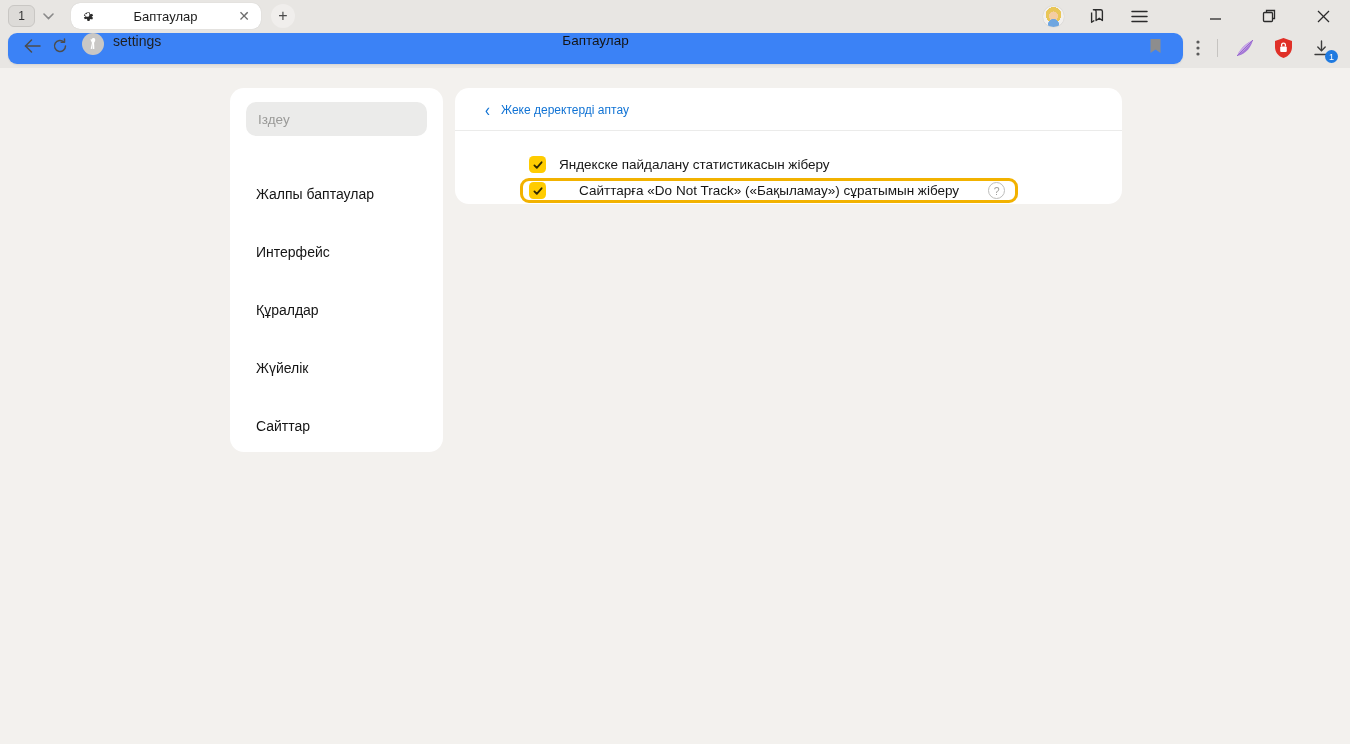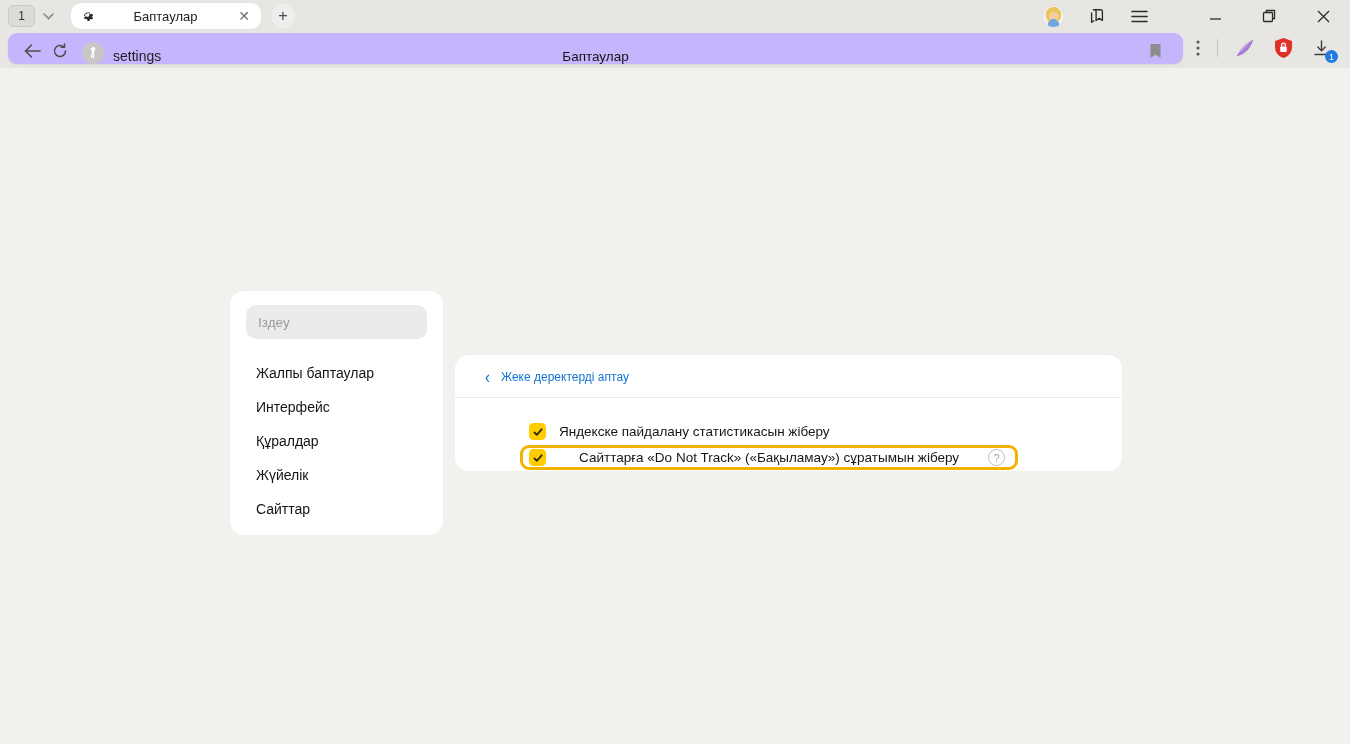--- a/index.html
+++ b/index.html
@@ -53,22 +53,22 @@
     align-items:center; justify-content:center; }
   .winctl { display:flex; align-items:center; gap:36px; margin-left:34px; }
   .winctl .strip-ico { color:#2b2b2b; }
 
   
   .toolbar {
     height:36px; background:#e8e6e3; display:flex; align-items:center;
     padding:0 10px 4px 8px; flex-shrink:0;
   }
   .addressbar {
-    position:relative; flex:1; height:31px; background:#c4b5fd;
-    border-radius:9px; display:flex; align-items:flex-end; padding:0 14px 0 10px;
+    position:relative; flex:1; height:31px; background:#3b82f6;
+    border-radius:9px; display:flex; align-items:flex-start; padding:0 14px 0 10px;
     box-shadow:0 1px 2px rgba(0,0,0,.08);
   }
   .nav-btn { width:28px; height:26px; display:flex; align-items:center;
     justify-content:center; color:#4c4c4c; border-radius:6px; }
   .site-badge {
     width:22px; height:22px; border-radius:50%; background:#c9c7c5;
     display:flex; align-items:center; justify-content:center; margin-left:8px;
   }
   .site-badge svg { width:13px; height:13px; }
   .url-text { margin-left:9px; font-size:14px; color:#1f1f1f; }
@@ -97,34 +97,34 @@
   .settings-nav { display:flex; justify-content:center; align-items:center;
     gap:8px; margin-top:22px; height:26px; flex-shrink:0; }
   .nav-pill {
     font-size:13px; color:#1d1d1d; padding:4px 13px; border-radius:999px;
     border:2px solid transparent; white-space:nowrap; cursor:pointer;
   }
   .nav-pill.focused { border-color:#74a5da; background:#fbfaf9; }
   .nav-pill.active { background:#e2e0dd; }
 
   .cards { flex:1; display:flex; gap:12px; margin:20px 0 6px 230px;
-    align-items:center; }
+    align-items:flex-start; }
   .card { background:#ffffff; border-radius:14px; }
   .sidebar-card { width:213px; padding:14px 16px; flex-shrink:0; }
   .main-card { width:667px; display:flex; flex-direction:column; }
 
   .search-box {
     width:100%; height:34px; background:#ebebea; border:none; border-radius:10px;
     padding:0 12px; font-size:13.5px; color:#222;
     font-family:"Liberation Sans", sans-serif; outline:none;
   }
   .search-box::placeholder { color:#9a9a98; }
   .side-items { margin-top:22px; display:flex; flex-direction:column; gap:10px; }
   .side-item { font-size:14px; color:#141414; padding:4px 10px; border-radius:8px;
-    cursor:pointer; }
+    cursor:pointer;margin-top:24px; }
 
   .main-header { display:flex; align-items:center; gap:11px; padding:14px 30px 13px;
     cursor:pointer; }
   .back-chev { color:#1173d4; font-size:15px; line-height:1; transform:scaleY(1.25); }
   .main-header-title { color:#1173d4; font-size:12px; }
   .main-divider { height:1px; background:#ebebea; width:100%; }
 
   .options { padding:21px 30px 0; display:flex; flex-direction:column;margin-left:44px; }
   .option {
     display:flex; align-items:center; width:fit-content;

